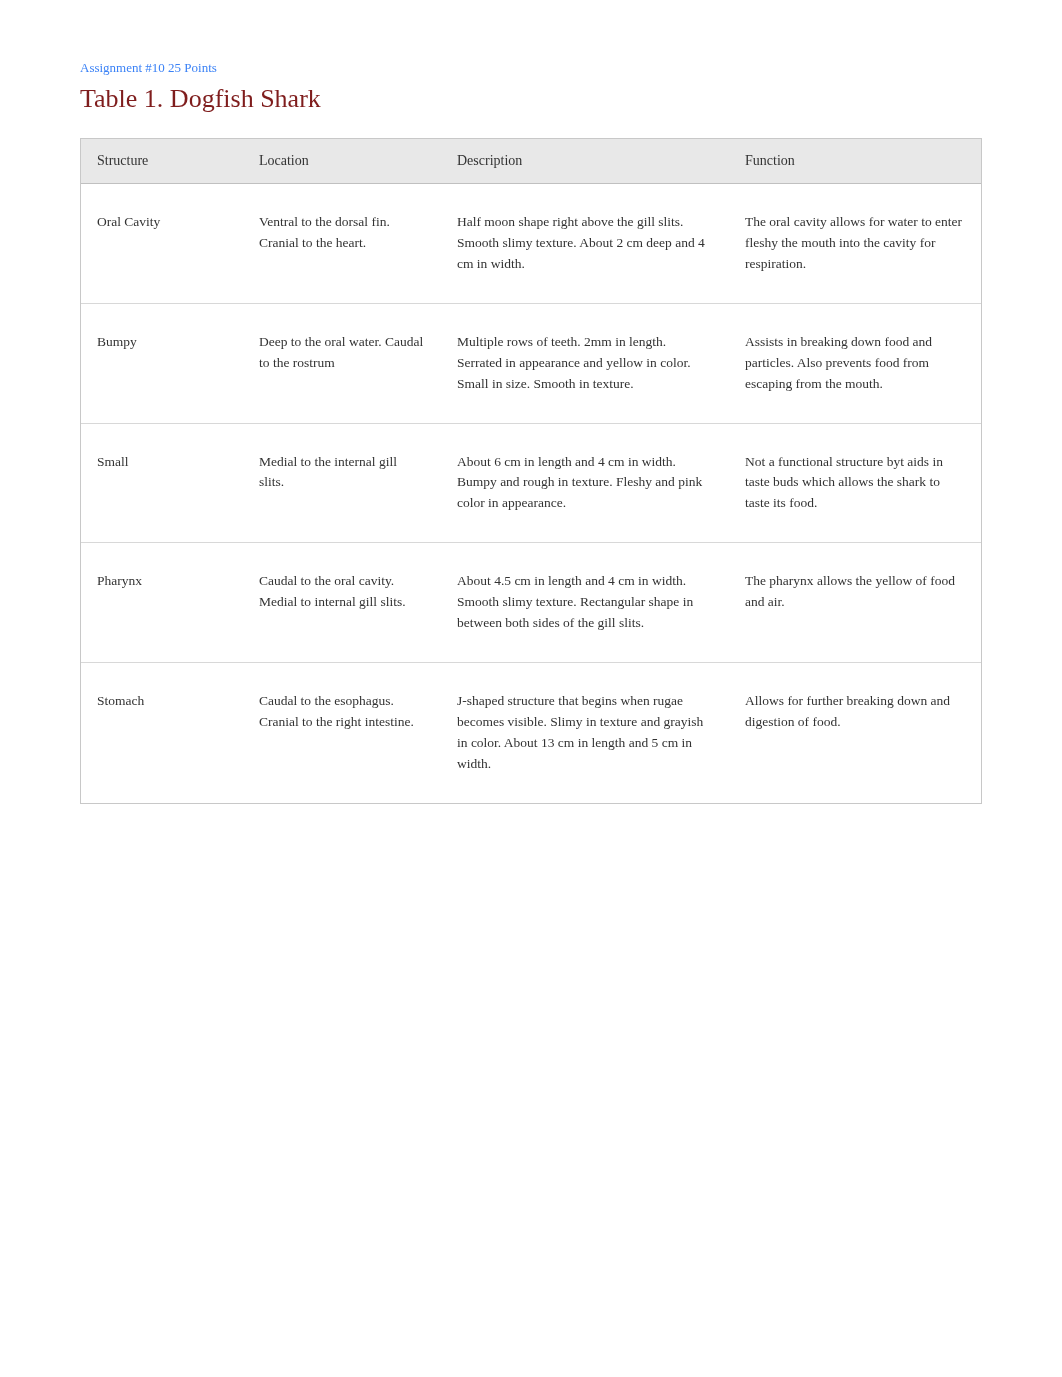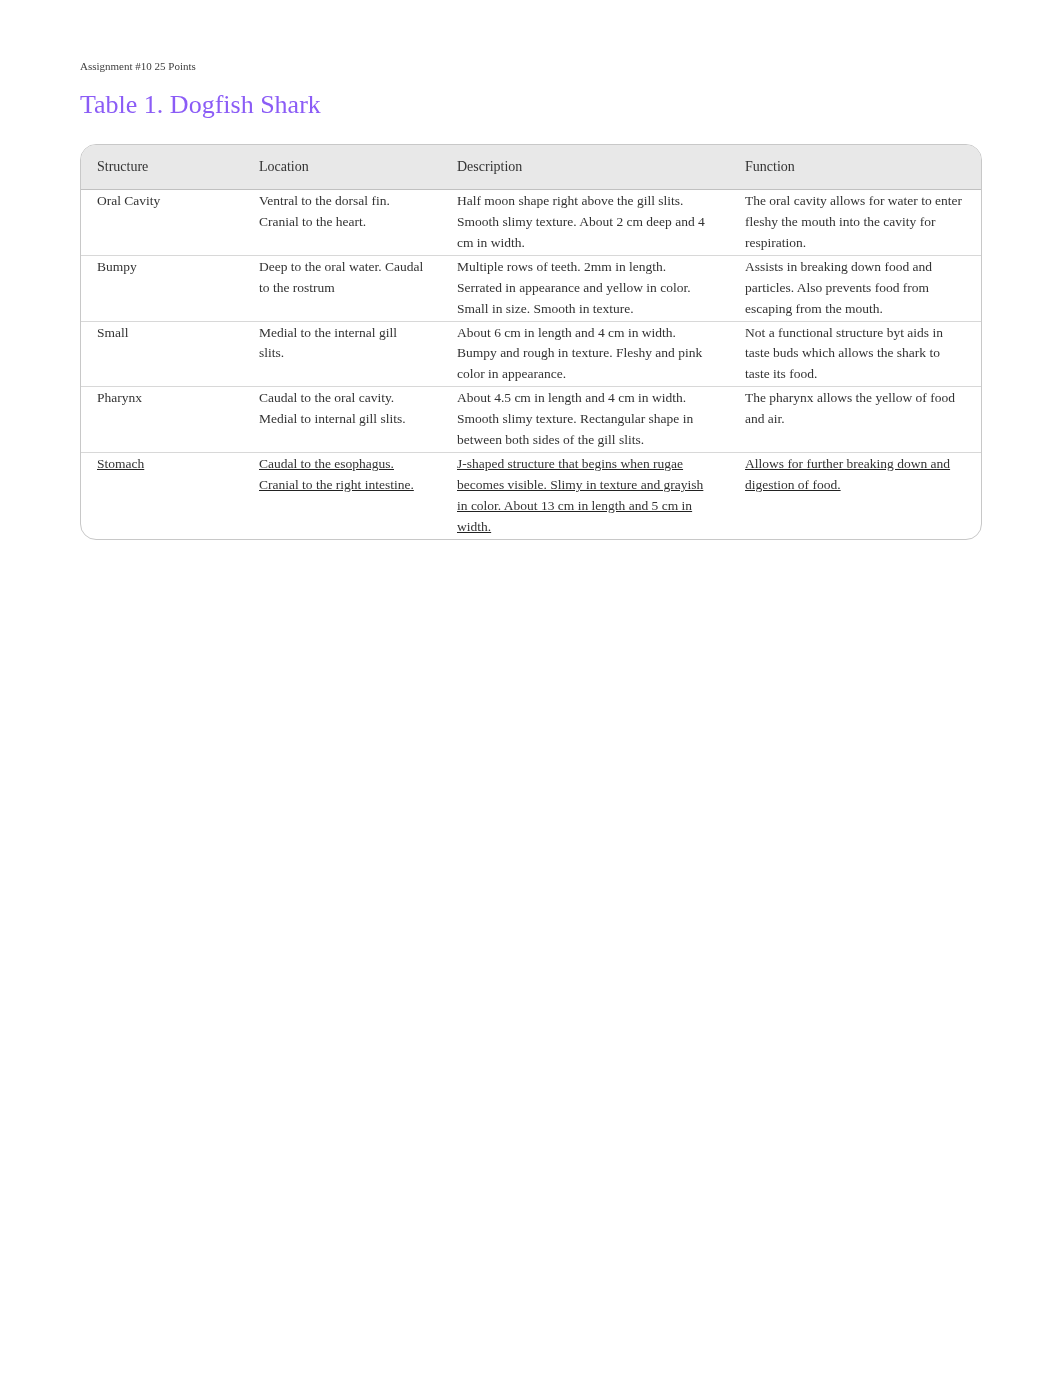--- a/index.html
+++ b/index.html
@@ -5,33 +5,33 @@
     * { box-sizing: border-box; margin: 0; padding: 0; }
     body {
       background: #ffffff;
       font-family: Georgia, 'Times New Roman', serif;
       font-size: 14px;
       color: #222;
       padding: 60px 80px;
       max-width: 1062px;
     }
     .assignment-line {
-      font-size: 11px;
-      color: #404040;
-      margin-bottom: 18px;
+      font-size: 13px;
+      color: #3b82f6;
+      margin-bottom: 8px;
     }
     .page-title {
       font-size: 26px;
       font-weight: normal;
       margin-bottom: 24px;
-      color: #8b5cf6;
+      color: #7f1d1d;
     }
     .table-wrapper {
       border: 1px solid #c8c8c8;
-      border-radius: 16px;
+      border-radius: 0;
       overflow: hidden;
     }
     table {
       width: 100%;
       border-collapse: collapse;
     }
     thead tr {
       background: #e8e8e8;
       border-bottom: 1px solid #c0c0c0;
     }
@@ -41,24 +41,23 @@
       font-weight: normal;
       font-size: 14px;
       color: #333;
     }
     tbody tr {
       border-bottom: 1px solid #d8d8d8;
       vertical-align: top;
     }
     tbody tr:last-child {
       border-bottom: none;
-      text-decoration: underline;
     }
     tbody td {
-      padding: 1px 16px;
+      padding: 28px 16px;
       font-size: 13.5px;
       line-height: 1.55;
       color: #333;
       vertical-align: top;
     }
     .col-structure { width: 18%; }
     .col-location  { width: 22%; }
     .col-description { width: 32%; }
     .col-function  { width: 28%; }
     .structure-label {

